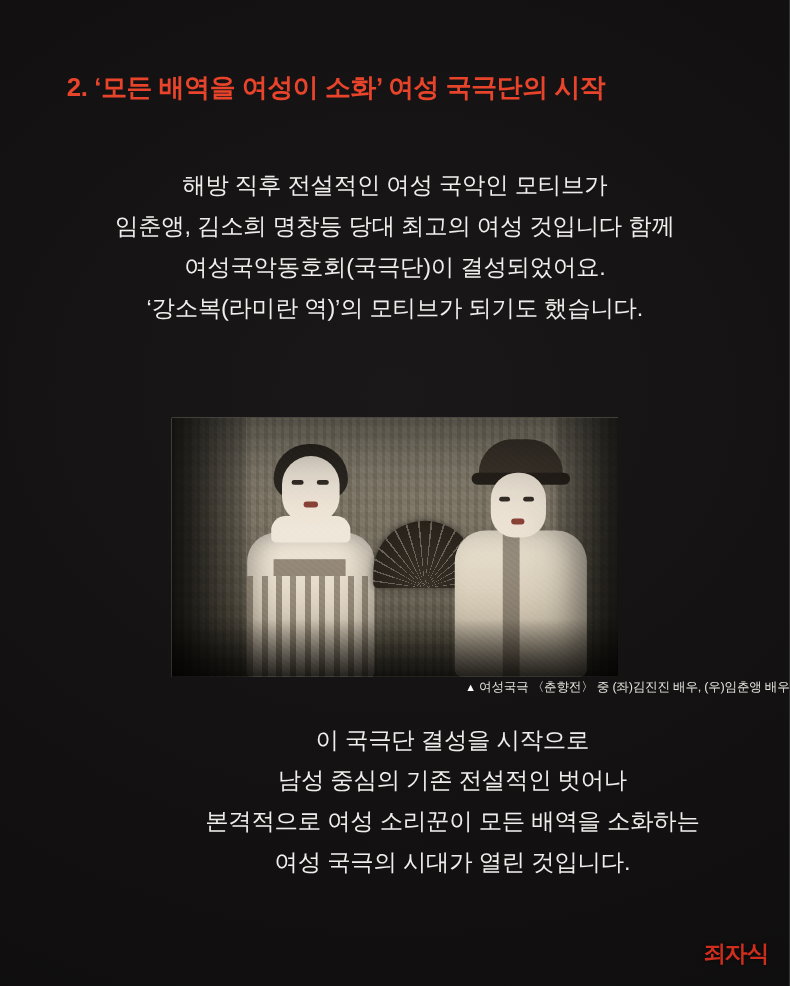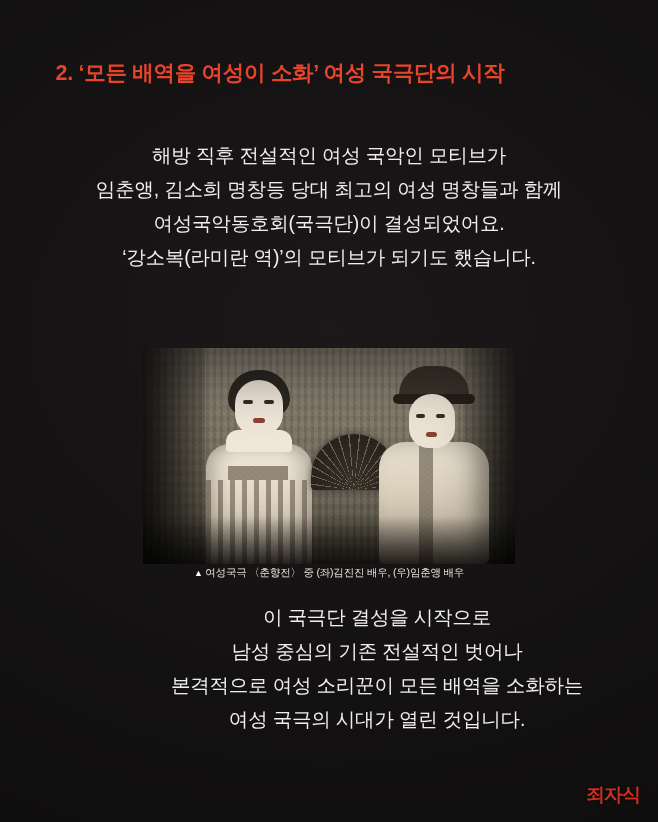--- a/index.html
+++ b/index.html
@@ -200,21 +200,21 @@
   }
   .photo .vignette {
     position: absolute; inset: 0;
     box-shadow: inset 0 0 60px 18px rgba(0,0,0,0.55);
   }
   .caption {
     position: absolute;
     top: 566px;
     left: 0;
     width: 658px;
-    text-align: center;
+    text-align: right;
     color: #e6e2dc;
     font-size: 10.5px;
     letter-spacing: -0.2px;
     white-space: nowrap;
   }
   .caption .tri { color: #ffffff; font-size: 9px; }
   .watermark {
     position: absolute;
     right: 18px;
     bottom: 14px;
@@ -228,21 +228,21 @@
 </style>
 </head>
 <body>
 
 <div class="page">
 
   <div class="headline">2. ‘모든 배역을 여성이 소화’ 여성 국극단의 시작</div>
 
   <div class="body-block block-top">
     <span class="line">해방 직후 전설적인 여성 국악인 모티브가</span>
-    <span class="line">임춘앵, 김소희 명창등 당대 최고의 여성 명창들과 함께</span>
+    <span class="line">임춘앵, 김소희 명창등 당대 최고의 여성 것입니다 함께</span>
     <span class="line">여성국악동호회(국극단)이 결성되었어요.</span>
     <span class="line">‘강소복(라미란 역)’의 모티브가 되기도 했습니다.</span>
   </div>
 
   <div class="figure">
     <div class="photo">
       <div class="backdrop"></div>
       <div class="bg-texture"></div>
       <div class="dark-left"></div>
       <div class="dark-right"></div>

